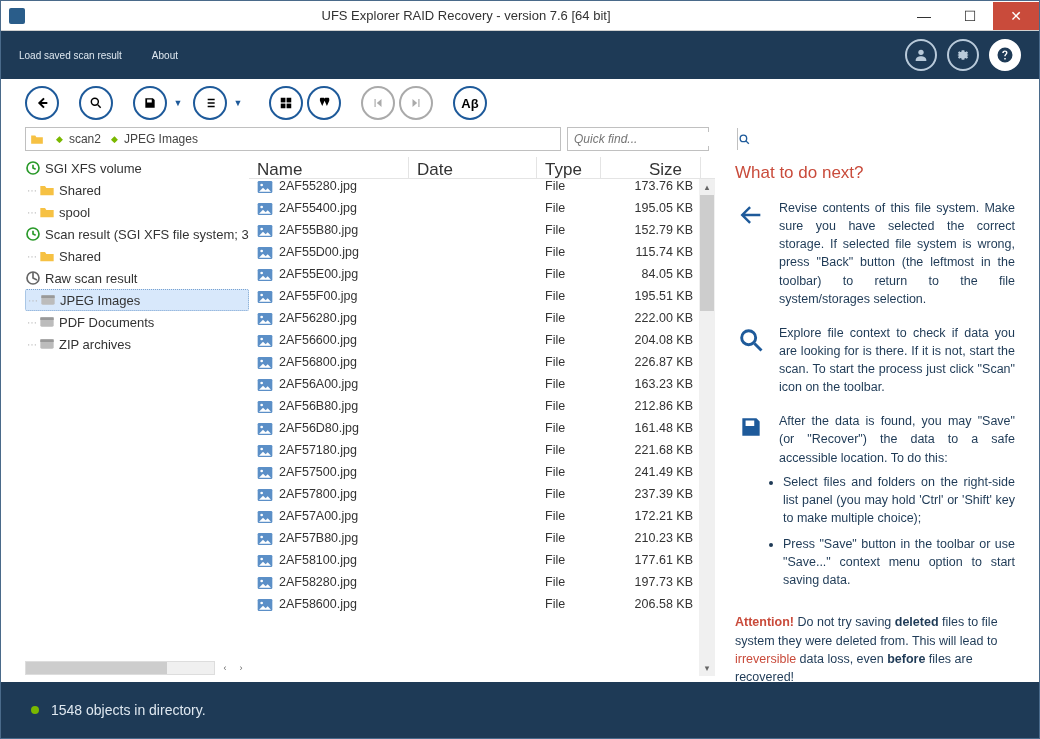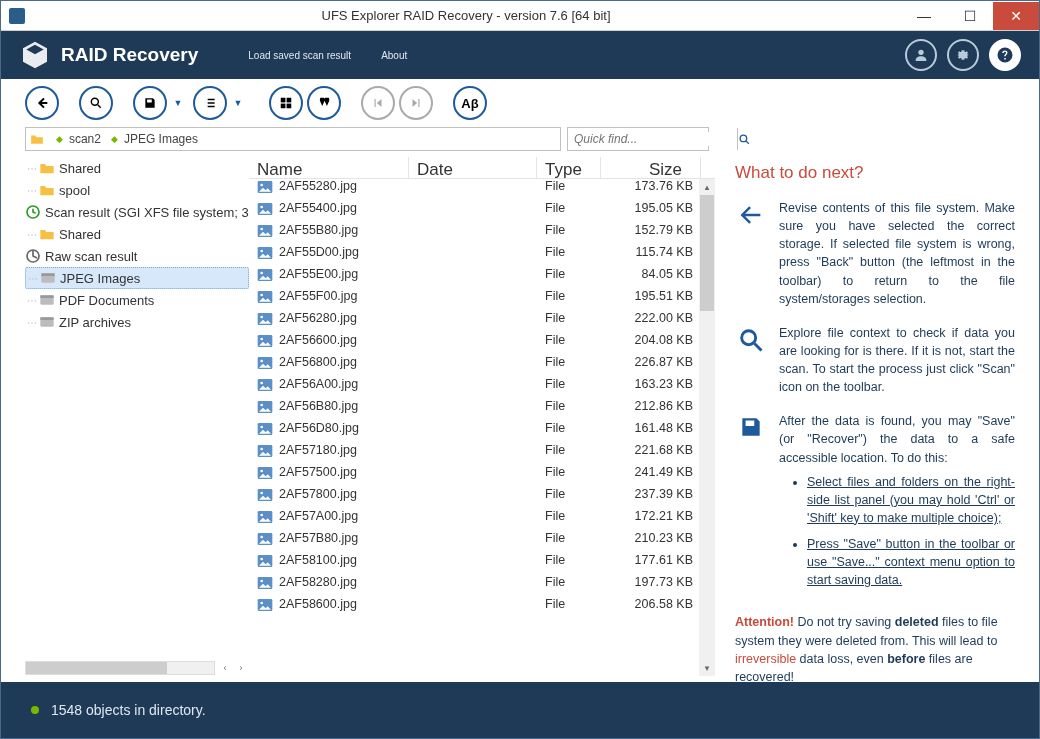--- a/index.html
+++ b/index.html
@@ -50,21 +50,21 @@
   .fl-cell { padding: 0 8px; white-space: nowrap; overflow: hidden; }
   .fl-icon { width: 16px; height: 14px; margin-right: 6px; display: inline-block; vertical-align: middle; }
   .fl-scrollbar { position: absolute; right: 0; top: 0; bottom: 0; width: 16px; background: #f0f0f0; display: flex; flex-direction: column; align-items: center; }
   .fl-sb-btn { width: 16px; height: 16px; display: flex; align-items: center; justify-content: center; font-size: 9px; color: #666; }
   .fl-sb-track { flex: 1; width: 14px; position: relative; }
   .fl-sb-thumb { position: absolute; top: 0; left: 0; right: 0; height: 25%; background: #cdcdcd; }
   .right-panel { width: 300px; padding: 0 0 0 20px; font-size: 12.5px; color: #1e3a56; }
   .right-title { color: #c94b3b; font-size: 17px; margin: 6px 0 16px; }
   .hint { display: flex; gap: 12px; margin-bottom: 16px; line-height: 1.45; text-align: justify; }
   .hint-icon { width: 32px; flex: 0 0 32px; color: #1e5a9a; display: flex; align-items: flex-start; justify-content: center; padding-top: 2px; }
-  .hint ul { margin: 6px 0 0 28px; text-decoration: underline; }
+  .hint ul { margin: 6px 0 0 4px; }
   .hint ul li { margin-bottom: 8px; }
   .right-link { color: #1e5a9a; margin-left: 46px; margin-bottom: 14px; display: block; }
   .right-link::before { content: "• "; color: #1e3a56; margin-left: -14px; }
   .attention { line-height: 1.45; font-size: 12.5px; color: #1e3a56; }
   .attention .bold { font-weight: 700; }
   .attention .red { color: #c94b3b; }
   .statusbar { height: 56px; background: #1e3a56; color: #dfe8f0; display: flex; align-items: center; padding: 0 30px; font-size: 14px; margin-top: 6px; }
   .status-dot { width: 8px; height: 8px; background: #7ab800; border-radius: 50%; margin-right: 12px; }
   
   .c-name { width: 160px; }
@@ -81,28 +81,20 @@
     <div class="titlebar-icon"></div>
     <div class="titlebar-title">UFS Explorer RAID Recovery - version 7.6 [64 bit]</div>
     <div class="titlebar-btns">
       <div class="titlebar-btn">—</div>
       <div class="titlebar-btn">☐</div>
       <div class="titlebar-btn close">✕</div>
     </div>
   </div>
 
   <div class="menubar">
-    <div class="brand">
-      <span class="brand-icon">
-        <svg viewBox="0 0 24 24" width="32" height="32" fill="#fff">
-            <path d="M12 2 3 7v10l9 5 9-5V7l-9-5zm0 2.3 6.5 3.6L12 11.5 5.5 7.9 12 4.3z"></path>
-          </svg>
-      </span>
-      <span>RAID Recovery</span>
-    </div>
     <div class="menu-item">Load saved scan result</div>
     <div class="menu-item">About</div>
     <div class="menu-spacer"></div>
     <div class="menu-circle">
       <svg width="16" height="16" viewBox="0 0 24 24" fill="currentColor">
           <circle cx="12" cy="8" r="4"></circle>
           <path d="M4 20c0-4 4-6 8-6s8 2 8 6v1H4v-1z"></path>
         </svg>
     </div>
     <div class="menu-circle">
@@ -194,20 +186,29 @@
             <path d="M15 15l5 5"></path>
           </svg>
       </div>
     </div>
     <div style="width:300px;"></div>
   </div>
 
   <div class="body">
     <div class="tree">
       <div class="tree-items" id="tree-items">
+          <div class="tree-row">
+            <span class="tree-icon">
+              <svg width="16" height="16" viewBox="0 0 24 24" fill="none" stroke="#2a9a2a" stroke-width="2.5">
+                <circle cx="12" cy="12" r="9"></circle>
+                <path d="M12 7v5l4 2"></path>
+              </svg>
+            </span>
+            <span>SGI XFS volume</span>
+          </div>
           <div class="tree-row">
             <span class="tree-line">⋯</span>
             <span class="tree-icon">
               <svg width="16" height="14" viewBox="0 0 24 20">
                 <path fill="#f6c143" d="M2 4h7l2 3h11v11H2z"></path>
               </svg>
             </span>
             <span>Shared</span>
           </div>
           <div class="tree-row">

